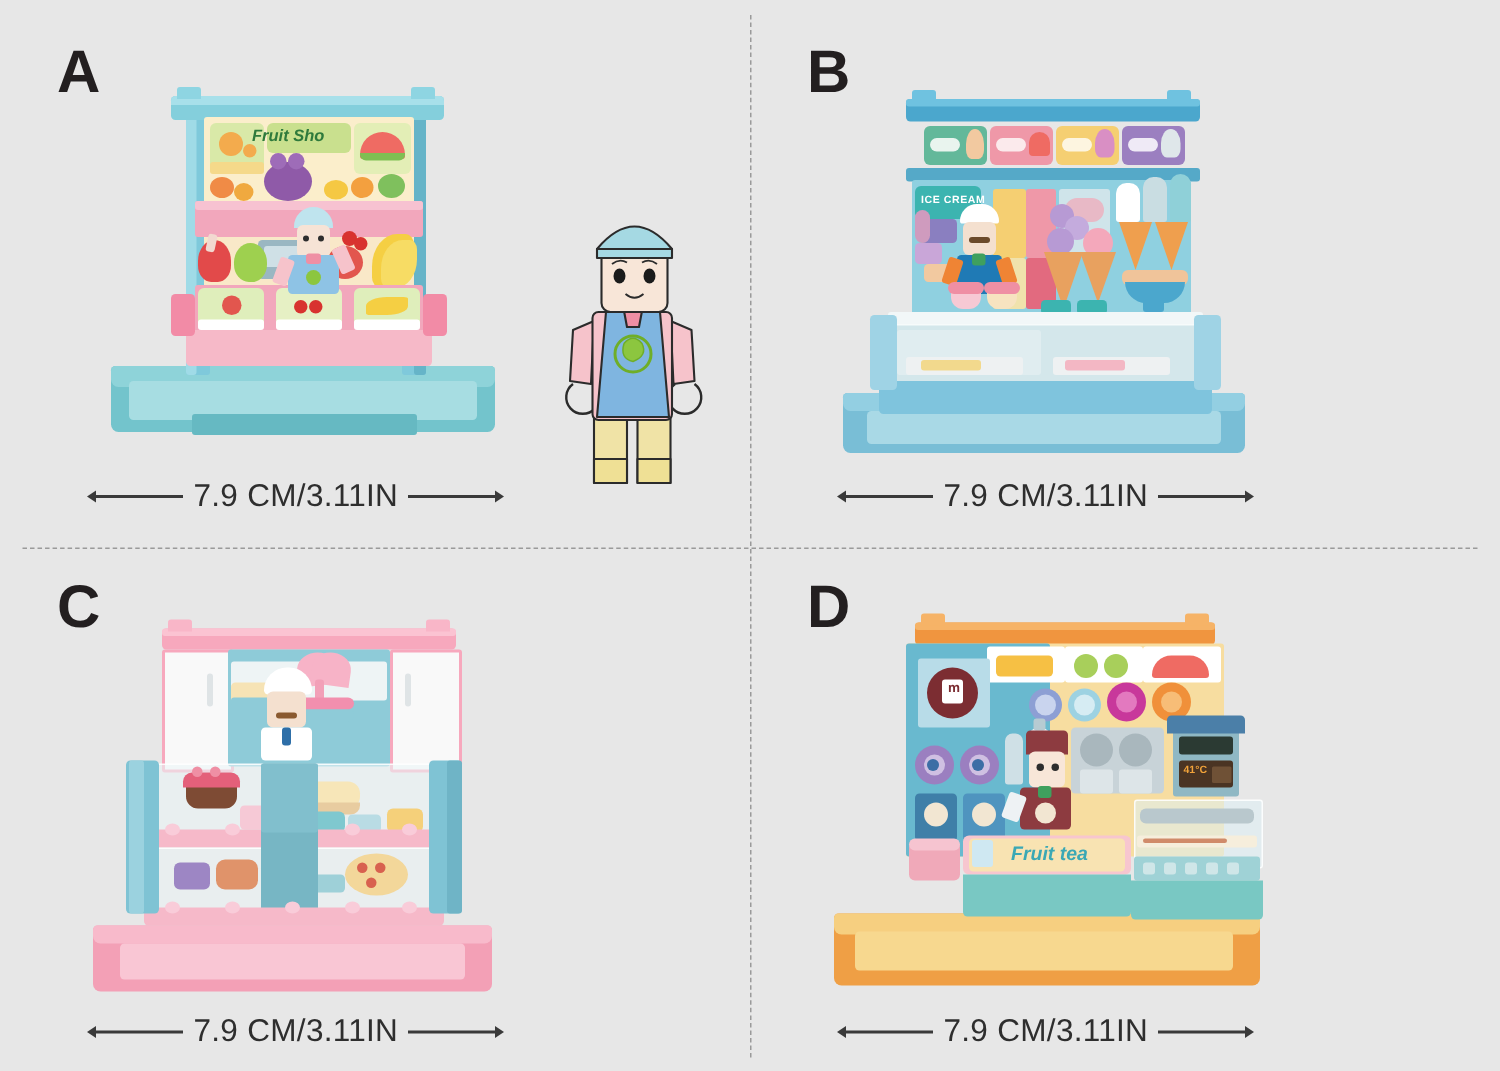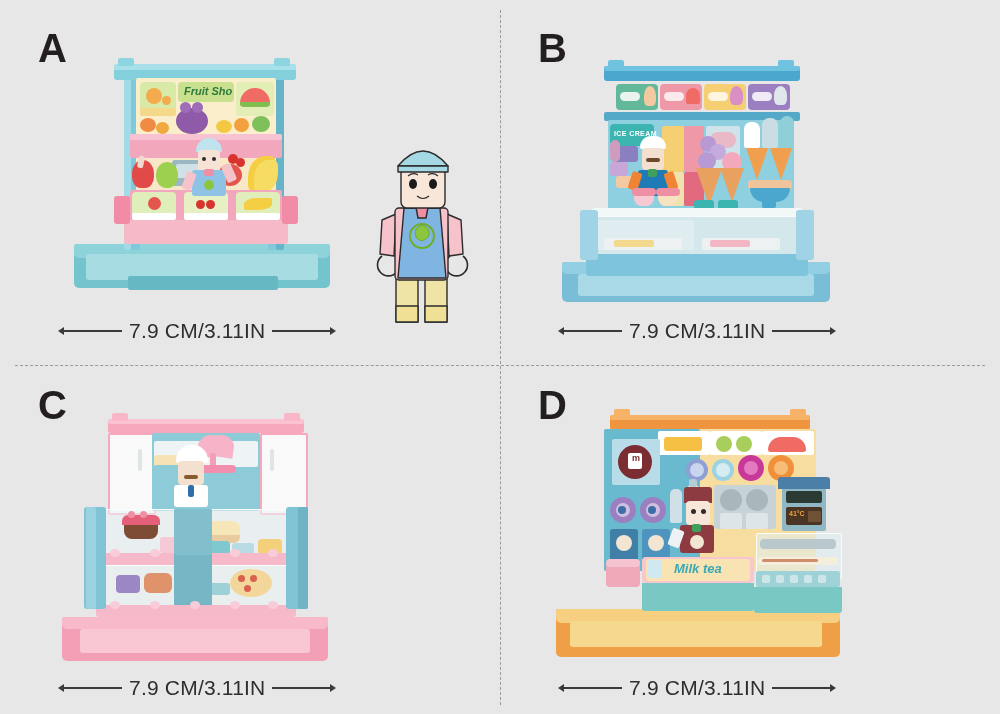--- a/index.html
+++ b/index.html
@@ -91,21 +91,21 @@
       <div class="bk" style="left:206px;top:20px;width:16px;height:8px;background:#8ed5e2;border-radius:2px 2px 0 0;"></div>
 
       <div class="bk" style="left:68px;top:40px;width:140px;height:98px;background:#fbeecb;"></div>
 
       <div class="bk soft" style="left:72px;top:44px;width:36px;height:34px;background:#d9e9a8;"></div>
       <div class="bk rnd" style="left:78px;top:50px;width:16px;height:16px;background:#f3ab4d;"></div>
       <div class="bk rnd" style="left:94px;top:58px;width:9px;height:9px;background:#f3ab4d;"></div>
       <div class="bk" style="left:72px;top:70px;width:36px;height:8px;background:#f5d98a;"></div>
 
       <div class="bk soft" style="left:110px;top:44px;width:56px;height:20px;background:#c9e08e;"></div>
-      <div class="sign-txt" style="left:116px;top:47px;font-size:11px;color:#2f7a3c;font-style:italic;">Fruit Sho</div>
+      <div class="sign-txt" style="left:100px;top:47px;font-size:11px;color:#2f7a3c;font-style:italic;">Fruit Sho</div>
 
       <div class="bk soft" style="left:168px;top:44px;width:38px;height:34px;background:#e3eeb6;"></div>
       <div class="bk" style="left:172px;top:50px;width:30px;height:18px;background:#ef6b63;
            border-radius:30px 30px 4px 4px;"></div>
       <div class="bk" style="left:172px;top:64px;width:30px;height:5px;background:#7fbf52;border-radius:0 0 4px 4px;"></div>
 
       <div class="bk rnd" style="left:72px;top:80px;width:16px;height:14px;background:#f08b46;"></div>
       <div class="bk rnd" style="left:88px;top:84px;width:13px;height:12px;background:#f0a93f;"></div>
       <div class="bk" style="left:108px;top:70px;width:32px;height:26px;background:#8f5aa8;border-radius:50%;"></div>
       <div class="bk rnd" style="left:112px;top:64px;width:11px;height:11px;background:#9e6cb8;"></div>
@@ -491,21 +491,21 @@
       <div class="bk rnd" style="left:145px;top:116px;width:5px;height:5px;background:#2d2d2d;"></div>
       <div class="bk" style="left:124px;top:132px;width:34px;height:28px;background:#8d3b40;border-radius:3px;"></div>
       <div class="bk" style="left:136px;top:131px;width:9px;height:8px;background:#3fa05e;"></div>
       <div class="bk rnd" style="left:134px;top:142px;width:14px;height:14px;background:#f2e6d2;"></div>
       <div class="bk" style="left:114px;top:136px;width:12px;height:18px;background:#eef2f4;transform:rotate(20deg);"></div>
 
       <div class="bk" style="left:50px;top:168px;width:34px;height:26px;background:#f0a9b9;border-radius:4px;"></div>
       <div class="bk" style="left:50px;top:166px;width:34px;height:8px;background:#f6c4d0;border-radius:4px;"></div>
       <div class="bk soft" style="left:86px;top:164px;width:112px;height:26px;background:#f7c6cf;"></div>
       <div class="bk" style="left:90px;top:166px;width:104px;height:22px;background:#f8e3b2;border-radius:3px;"></div>
-      <div class="sign-txt" style="left:118px;top:168px;font-size:13px;color:#3aa8b5;font-style:italic;">Milk tea</div>
+      <div class="sign-txt" style="left:118px;top:168px;font-size:13px;color:#3aa8b5;font-style:italic;">Fruit tea</div>
       <div class="bk" style="left:92px;top:167px;width:14px;height:18px;background:#cfe8f2;border-radius:2px;"></div>
       <div class="bk" style="left:86px;top:190px;width:112px;height:28px;background:#79c8c3;border-radius:0 0 3px 3px;"></div>
 
       <div class="bk" style="left:200px;top:140px;width:84px;height:44px;background:rgba(222,240,245,.55);
            border:1px solid rgba(255,255,255,.85);border-radius:2px;"></div>
       <div class="bk" style="left:204px;top:146px;width:76px;height:10px;background:#b9c8cd;border-radius:4px;"></div>
       <div class="bk" style="left:202px;top:164px;width:80px;height:8px;background:#f6eedc;border-radius:2px;"></div>
       <div class="bk" style="left:206px;top:166px;width:56px;height:3px;background:#d08b6a;"></div>
       <div class="bk" style="left:200px;top:178px;width:84px;height:16px;background:#9fd2d6;border-radius:2px;"></div>
       <div class="bk" style="left:206px;top:182px;width:8px;height:8px;background:#cfe6e8;"></div>

